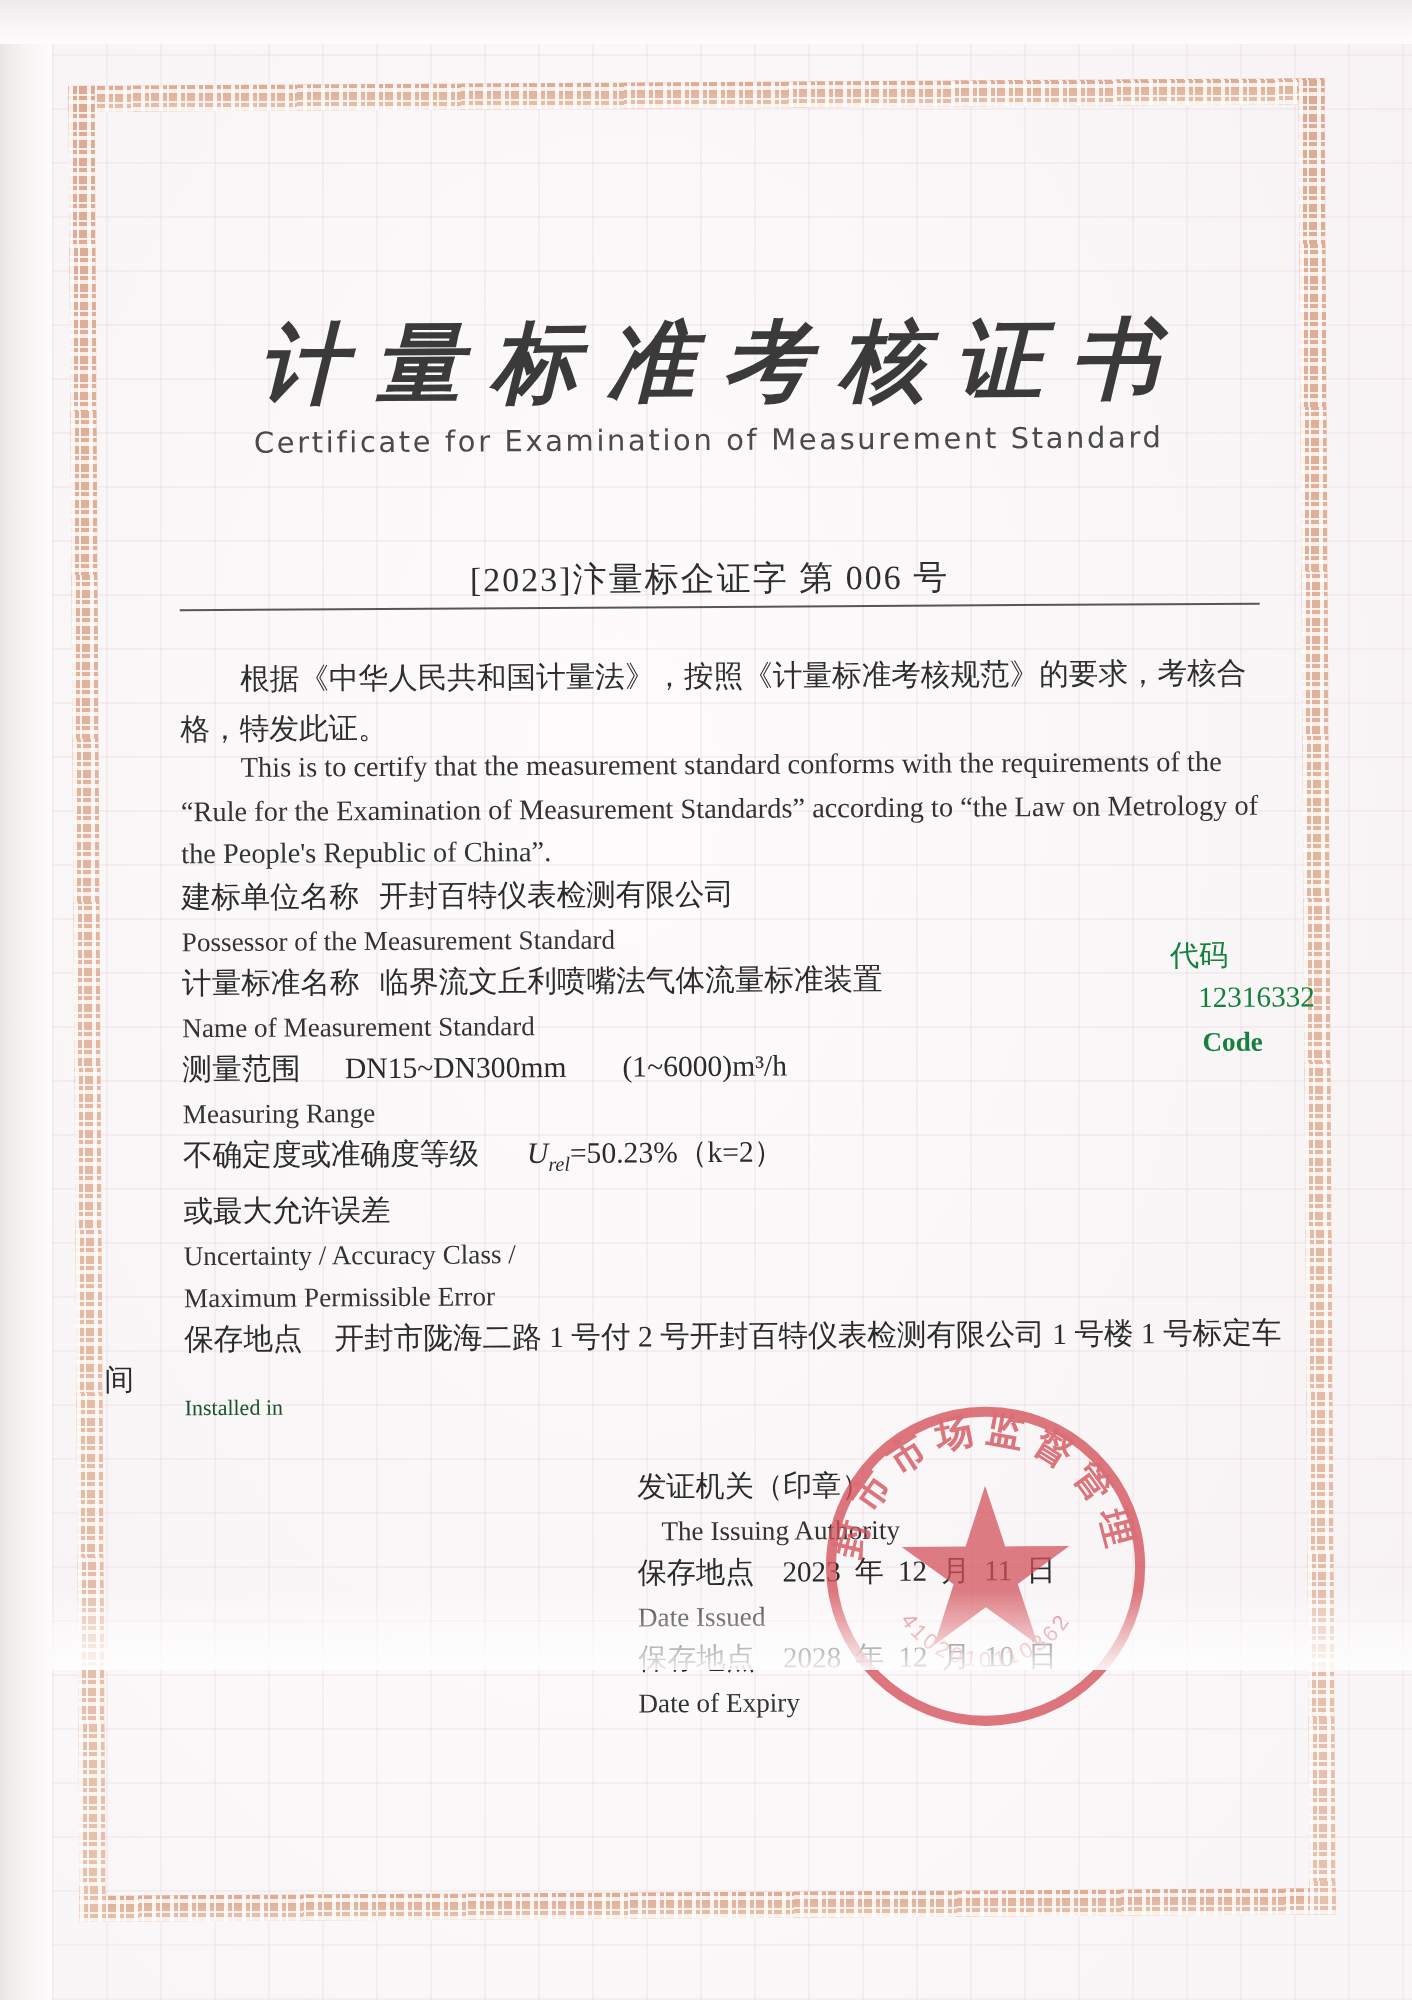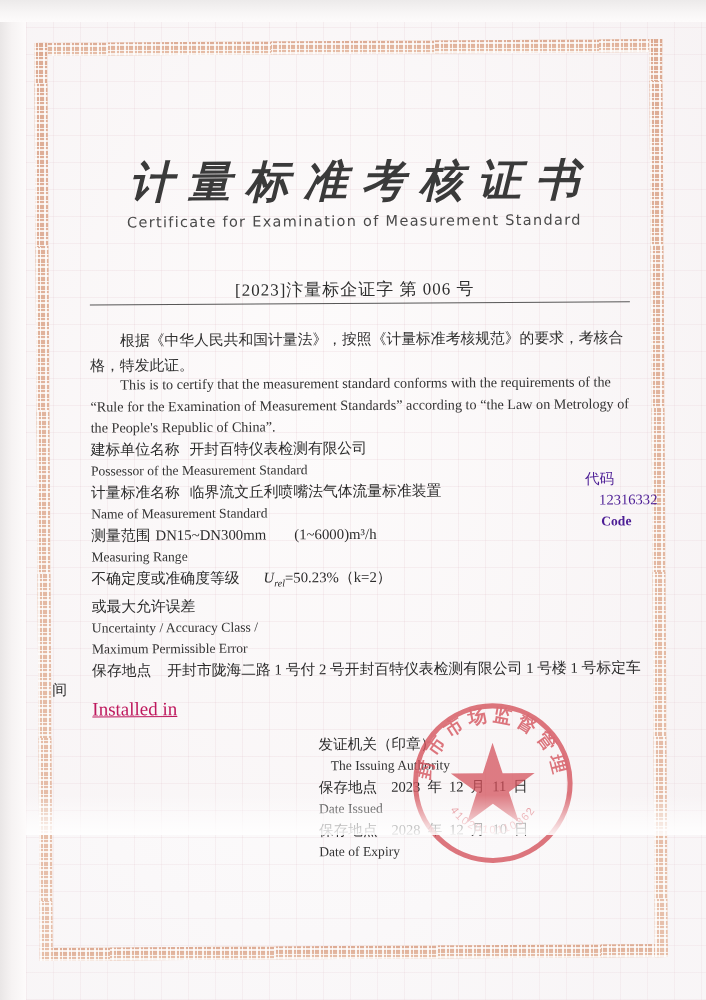--- a/index.html
+++ b/index.html
@@ -165,37 +165,36 @@
   }
   .lbl-val { margin-left: 10px; }
   .sub { font-size: 10px; vertical-align: sub; text-align: center; }
   .ital { font-style: italic; }
 
   .code-box {
     position: absolute;
     left: 494px; top: 33px;
     font-size: 14.6px;
     line-height: 21px;
-    color: #4c1d95;
+    color: #15803d;
     text-align: left;
   }
   .code-en { margin-left: 16px; font-size: 13.6px; font-weight: bold; }
 
   .wrap-char {
     position: absolute;
     left: 48px; top: 679px;
     font-size: 14.8px;
     color: #2b2b2b;
   }
   .installed {
     position: absolute;
     left: 88px; top: 697px;
-    font-size: 19px;
-    color: #be185d;
-    text-decoration: underline;
+    font-size: 11px;
+    color: #14532d;
   }
 
   .issuer {
     position: absolute;
     left: 314px; top: 733px;
     width: 300px;
   }
   .issuer .r1 { font-size: 14.6px; line-height: 22px; color:#2b2b2b; }
   .issuer .r2 { font-size: 13.6px; line-height: 21px; color:#333; padding-left: 12px; }
   .dates {
@@ -255,21 +254,21 @@
           <span>建标单位名称</span><span class="lbl-val">开封百特仪表检测有限公司</span>
         </div>
         <div class="row-en">Possessor of the Measurement Standard</div>
 
         <div class="row-cn">
           <span>计量标准名称</span><span class="lbl-val">临界流文丘利喷嘴法气体流量标准装置</span>
         </div>
         <div class="row-en">Name of Measurement Standard</div>
 
         <div class="row-cn">
-          <span>测量范围</span><span class="lbl-val" style="margin-left:5px">DN15~DN300mm</span><span class="lbl-val" style="margin-left:28px">(1~6000)m³/h</span>
+          <span>测量范围</span><span class="lbl-val" style="margin-left:22px">DN15~DN300mm</span><span class="lbl-val" style="margin-left:28px">(1~6000)m³/h</span>
         </div>
         <div class="row-en">Measuring Range</div>
 
         <div class="row-cn">
           <span>不确定度或准确度等级</span><span class="lbl-val" style="margin-left:24px"><span class="ital">U</span><span class="sub ital">rel</span><span>=50.23%（k=2）</span></span>
         </div>
         <div class="row-cn">或最大允许误差</div>
         <div class="row-en">Uncertainty / Accuracy Class /</div>
         <div class="row-en">Maximum Permissible Error</div>
 

